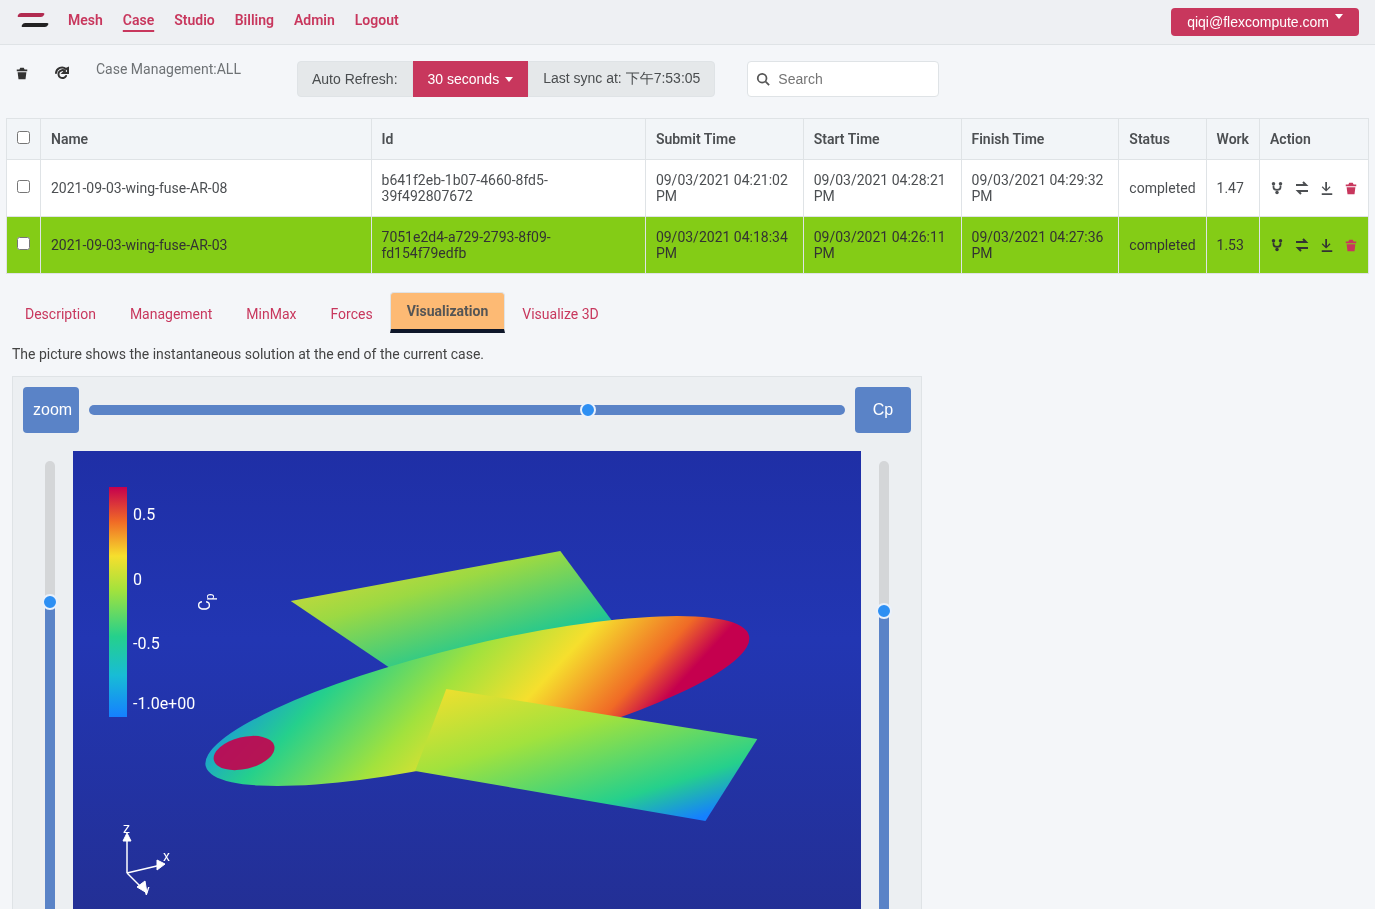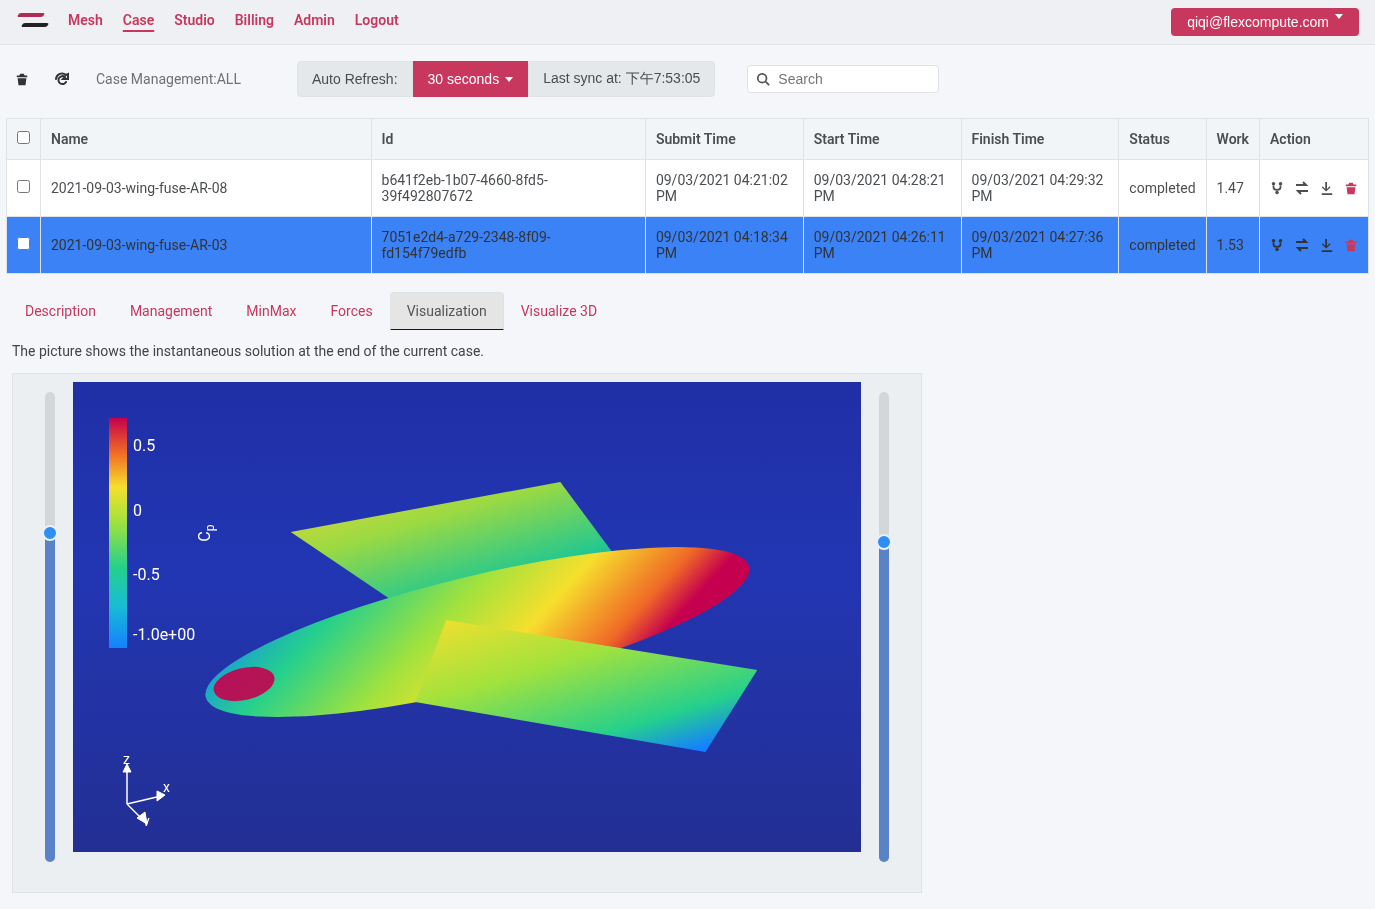--- a/index.html
+++ b/index.html
@@ -66,21 +66,20 @@
     display: flex; align-items: flex-start; gap: 6px;
   }
   .caret {
     display:inline-block; width:0; height:0; border-left:4px solid transparent;
     border-right:4px solid transparent; border-top:5px solid currentColor;
   }
 
   
   .toolbar {
     display: flex;
-    align-items: center;
     gap: 16px;
     padding: 16px 10px 14px;
   }
   .icon-btn {
     width: 24px; height: 24px; display:flex; align-items:center; justify-content:center;
     color:#333; cursor:pointer;
   }
   .toolbar-label { color: var(--muted); margin-left: 6px; margin-right: 40px; }
   .btn-group { display:flex; }
   .btn {
@@ -118,47 +117,48 @@
     text-align: left;
     padding: 12px 10px;
     border: 1px solid var(--border);
     font-size: 14px;
     color: #4c4f52;
   }
   table.cases th {
     background: #f2f5f8;
     font-weight: 600;
   }
-  tr.row-active { background: #3b82f6; }
+  tr.row-active { background: #84cc16; }
   tr.row-active td { color: #333; }
   .chk { text-align:center; }
   .chk input { margin:0; }
   .action-cell { color:#222; }
   .action-icons { display:flex; gap:10px; align-items:center; justify-content:flex-start; }
   .action-icons .trash { color: var(--brand); }
   .action-icons svg { display:block; }
 
   
   .tabs { display:flex; gap:0; margin: 10px 8px 8px; align-items:flex-end; }
   .tab {
     padding: 10px 16px;
     color: var(--brand);
     cursor: pointer;
     border: 1px solid transparent;
     border-bottom: none;
     font-size: 14px;
   }
   .tab.active {
     color: #555;
-    background: #e5e5e5;
+    background: #fdba74;
     border: 1px solid var(--border);
-    border-bottom: 1px solid #0f172a;
+    border-bottom: 4px solid #0f172a;
     border-radius: 4px 4px 0 0;
     position: relative;
     top: 1px;
+    font-weight: bold;
   }
   .tab-desc { padding: 6px 12px 14px; color: #444; }
 
   
   .viz-panel {
     margin: 0 12px 24px;
     border: 1px solid var(--border);
     background: #eceff2;
     width: 910px;
   }
@@ -353,21 +353,21 @@
                 <svg width="14" height="14" viewBox="0 0 16 16" fill="currentColor">
                   <path d="M6 2h4l1 2h3v2H2V4h3l1-2zM3 7h10l-1 8H4L3 7z"></path>
                 </svg>
               </span>
             </div>
           </td>
         </tr>
         <tr class="row-active">
           <td class="chk"><input type="checkbox" style=""></td>
           <td>2021-09-03-wing-fuse-AR-03</td>
-          <td>7051e2d4-a729-2348-8f09-fd154f79edfb</td>
+          <td>7051e2d4-a729-2793-8f09-fd154f79edfb</td>
           <td>09/03/2021 04:18:34 PM</td>
           <td>09/03/2021 04:26:11 PM</td>
           <td>09/03/2021 04:27:36 PM</td>
           <td>completed</td>
           <td>1.53</td>
           <td class="action-cell">
             <div class="action-icons">
               <span>
                 <svg width="14" height="14" viewBox="0 0 16 16" fill="currentColor">
                   <circle cx="4" cy="3" r="2"></circle>
@@ -402,20 +402,28 @@
     <div class="tab">Description</div>
     <div class="tab">Management</div>
     <div class="tab">MinMax</div>
     <div class="tab">Forces</div>
     <div class="tab active">Visualization</div>
     <div class="tab">Visualize 3D</div>
   </div>
 <div class="tab-desc">The picture shows the instantaneous solution at the end of the current case.</div>
 
 <div class="viz-panel">
+  <div class="viz-top-row">
+    <button class="viz-btn">zoom</button>
+    <div class="h-slider-wrap">
+      <div class="h-track"></div>
+      <div class="h-thumb" id="h-thumb" style="left: 66%;"></div>
+    </div>
+    <button class="viz-btn">Cp</button>
+  </div>
 
   <div class="viz-body">
     <div class="v-slider-col">
       <div class="v-slider">
         <div class="v-track v-track-left"></div>
         <div class="v-track-fill-left" id="left-fill" style="height: 70%;"></div>
         <div class="v-thumb" id="left-thumb" style="top: 30%;"></div>
       </div>
     </div>
 

